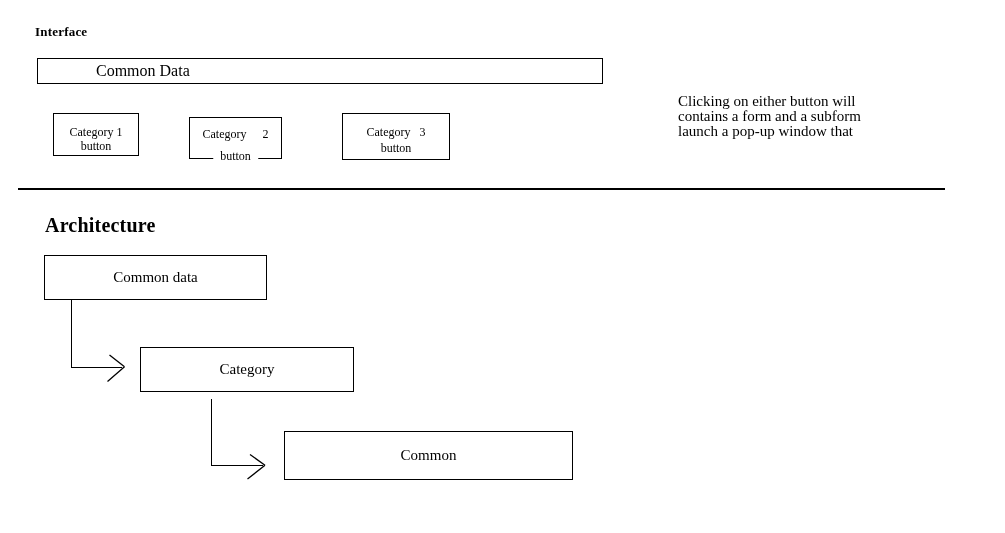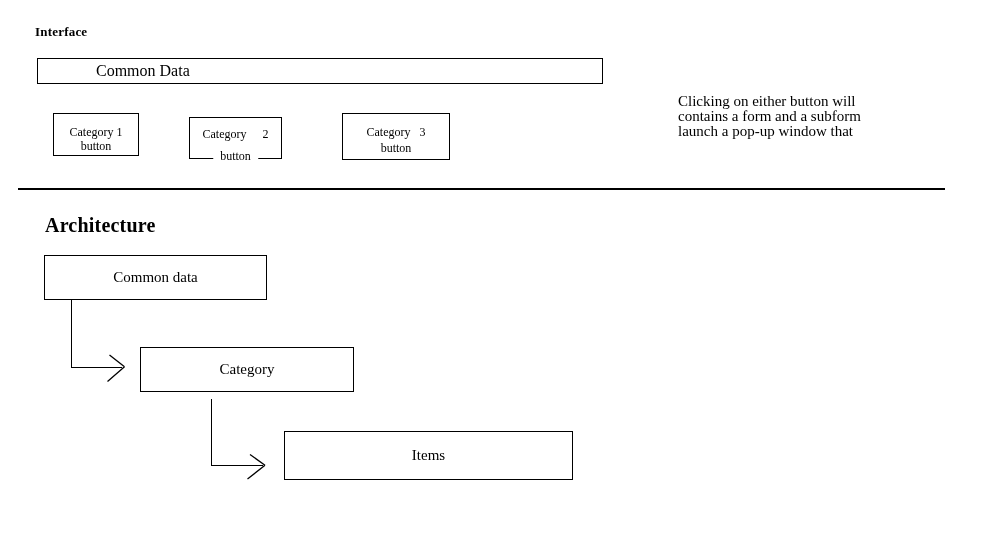--- a/index.html
+++ b/index.html
@@ -167,21 +167,21 @@
 
   <div class="abs node-box" id="node-common-data">
     <span>Common data</span>
   </div>
 
   <div class="abs node-box" id="node-category">
     <span>Category</span>
   </div>
 
   <div class="abs node-box" id="node-items">
-    <span>Items</span>
+    <span>Common</span>
   </div>
 
   <svg class="abs" id="connector-layer" viewBox="0 0 1005 533" xmlns="http://www.w3.org/2000/svg">
     <g>
       <path class="connector-stroke" d="M71.5 300 L71.5 367.5 L122 367.5"></path>
       <path class="arrowhead-stroke" d="M109.5 355 L124.5 366.8 M124.5 366.8 L107.5 381.5"></path>
     </g>
     <g>
       <path class="connector-stroke" d="M211.5 399 L211.5 465.5 L263 465.5"></path>
       <path class="arrowhead-stroke" d="M250 454.5 L265 465.3 M265 465.3 L247.5 479"></path>

